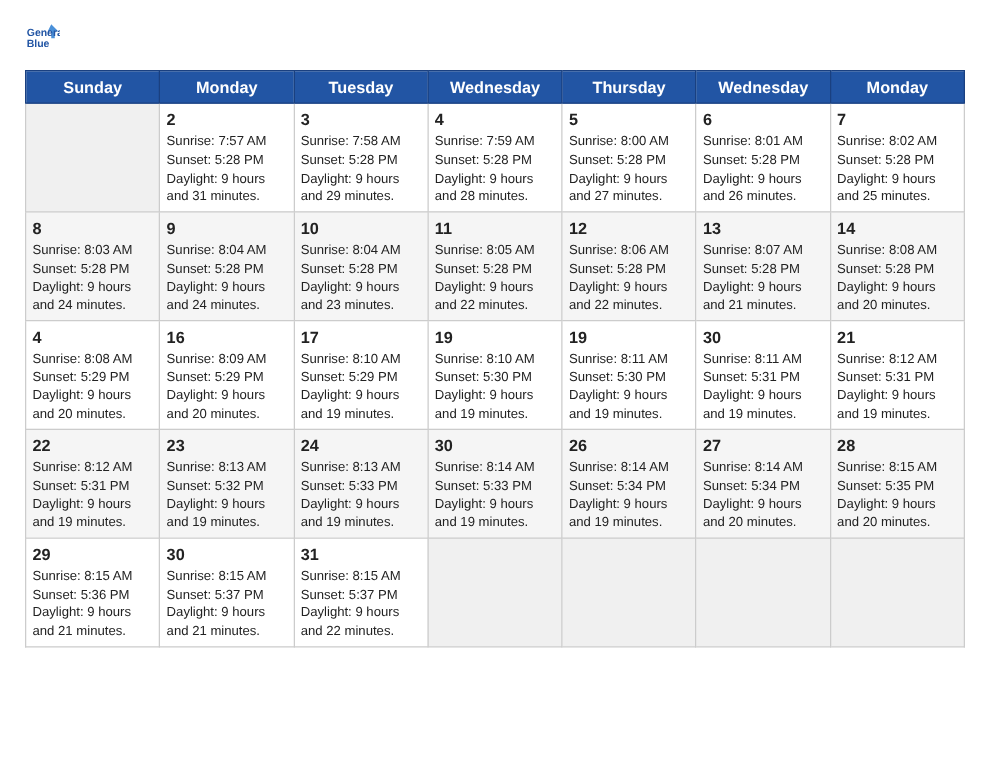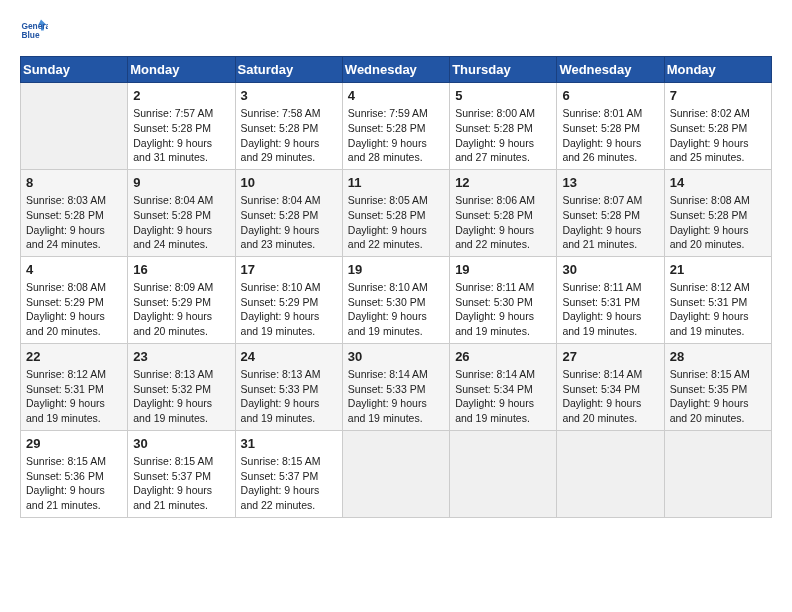--- a/index.html
+++ b/index.html
@@ -45,21 +45,21 @@
       font-weight: normal;
     }
     table {
       width: 100%;
       border-collapse: collapse;
       table-layout: fixed;
     }
     thead tr th {
       background: #2255a4;
       color: #fff;
-      text-align: left;
+      text-align: center;
       font-size: 13px;
       font-weight: bold;
       padding: 5px 2px;
       border: 1px solid #1a4080;
     }
     tbody tr td {
       vertical-align: top;
       font-size: 10.5px;
       color: #222;
       padding: 4px 5px;
@@ -97,21 +97,21 @@
       <h1></h1>
       <h2></h2>
     </div>
   </div>
 
   <table>
     <thead>
       <tr id="header-row-el">
           <th>Sunday</th>
           <th>Monday</th>
-          <th>Saturday</th>
+          <th>Tuesday</th>
           <th>Wednesday</th>
           <th>Thursday</th>
           <th>Wednesday</th>
           <th>Monday</th>
         </tr>
     </thead>
     <tbody id="calendar-body">
         <tr>
           <td class="empty-cell"></td>
           <td><span class="day-num">2</span>Sunrise: 7:57 AM<br>Sunset: 5:28 PM<br>Daylight: 9 hours and 31 minutes.</td>

